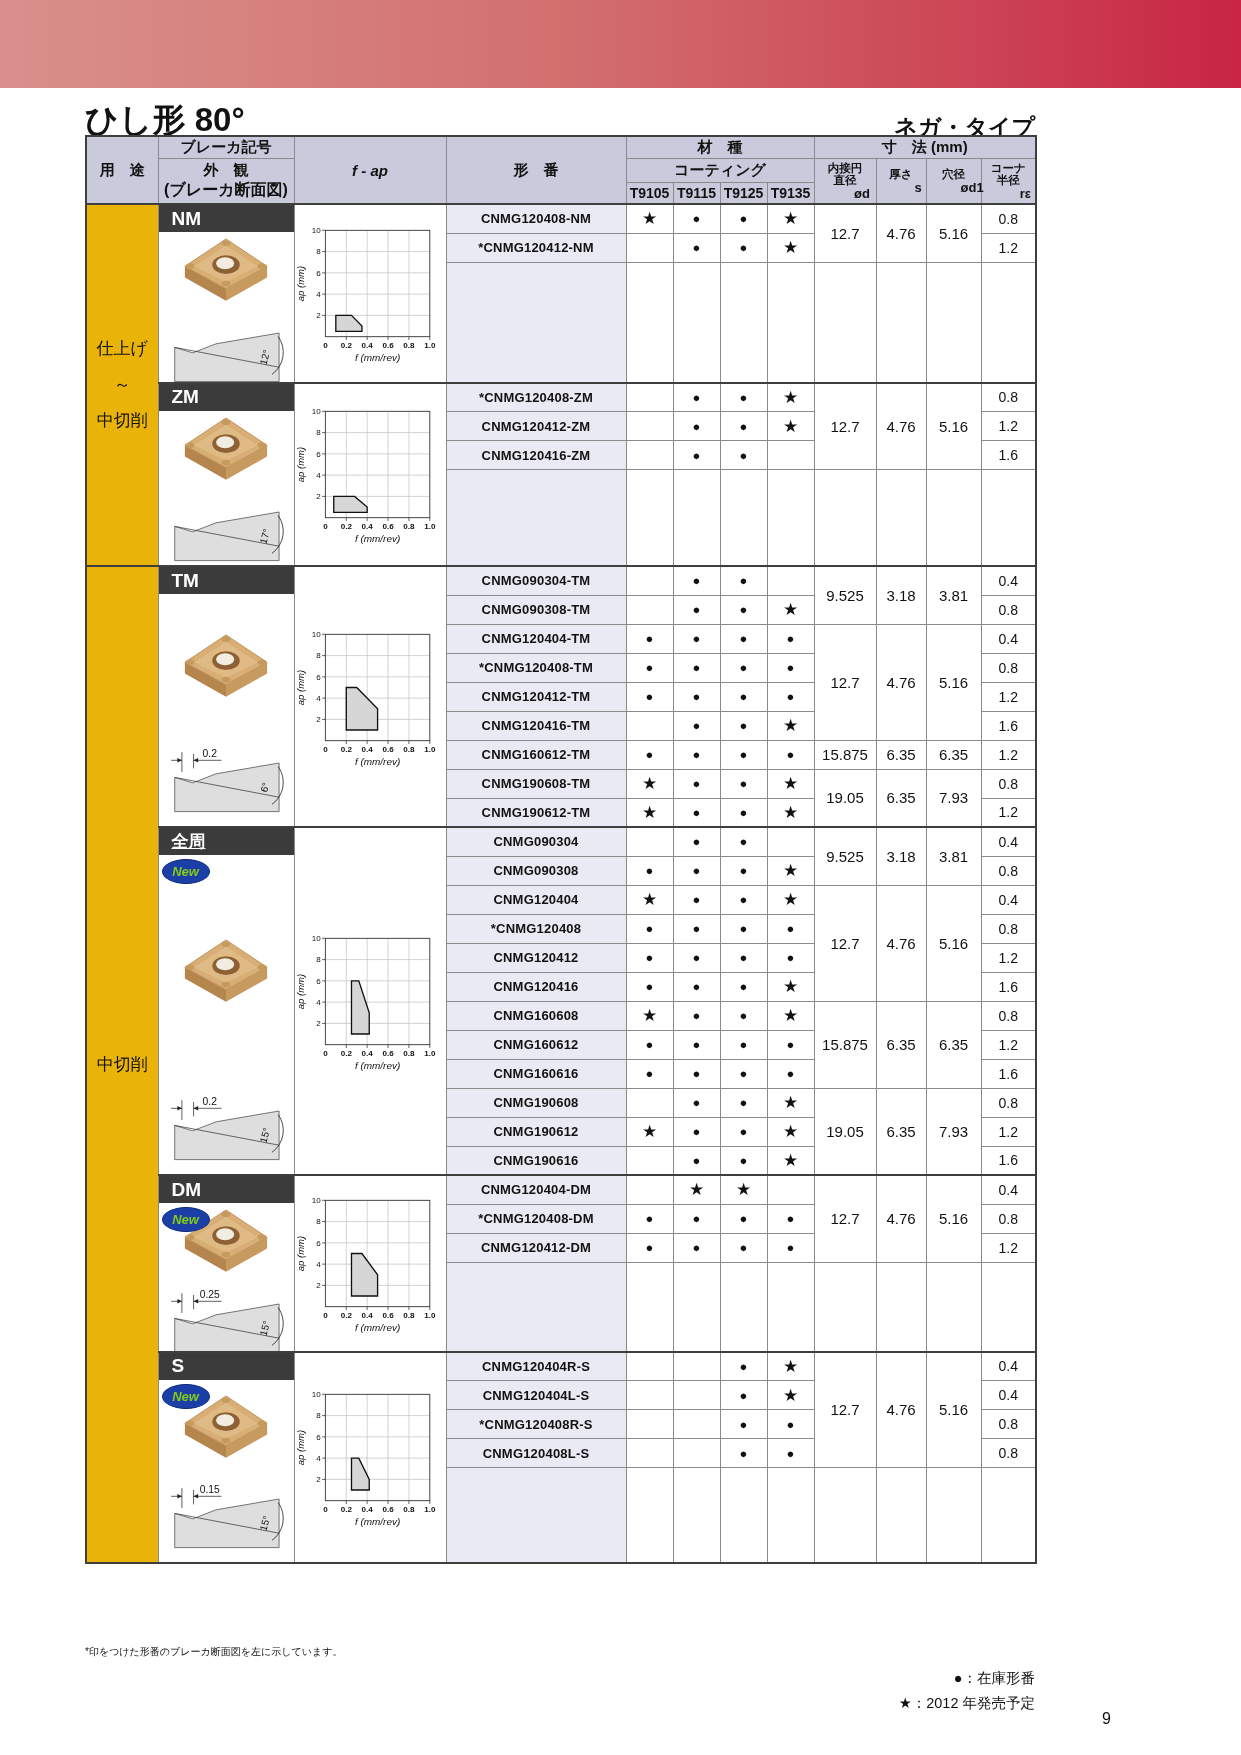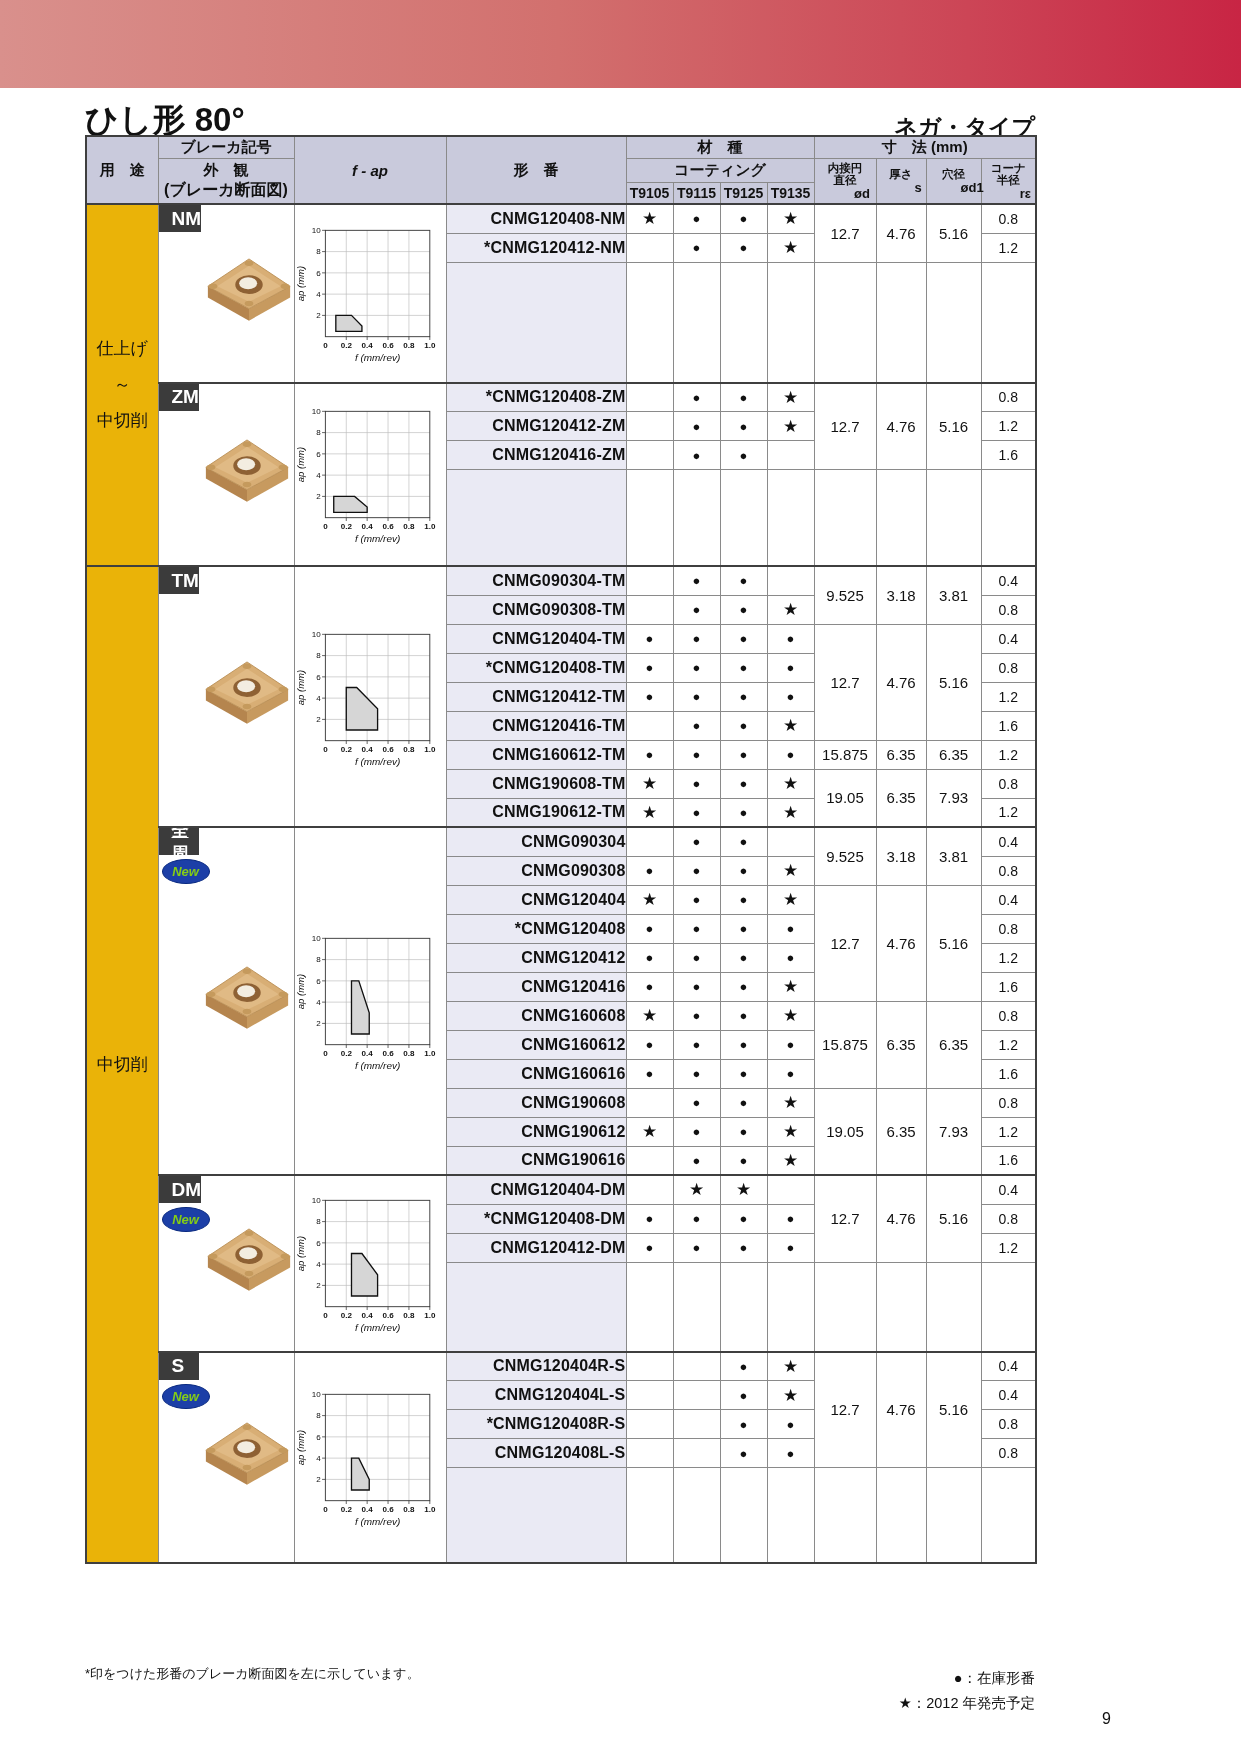--- a/index.html
+++ b/index.html
@@ -31,42 +31,42 @@
 
   tbody tr.datarow{height:29px;}
   tbody tr.sec-top>td,tbody tr.sec-top>th{border-top:2px solid #3f3f3f;}
   .filler-s0 td{height:119px;}
   .filler-s1 td{height:95px;}
   .filler-s4 td{height:88px;}
   .filler-s5 td{height:94px;}
 
   th.usage{background:#eab308;font-weight:normal;font-size:17px;text-align:center;
     vertical-align:middle;white-space:pre-line;line-height:2.1;}
-  td.model{background:#eaeaf4;font-weight:bold;font-size:16px;text-align:right;
+  td.model{background:#eaeaf4;font-weight:bold;font-size:13px;text-align:center;
     vertical-align:middle;letter-spacing:0.2px;}
   td.mark{background:#fff;text-align:center;vertical-align:middle;font-size:13px;line-height:1;}
   td.mark.star{font-size:17px;}
   td.dim{background:#fff;text-align:center;vertical-align:middle;font-size:15px;}
   td.re{background:#fff;text-align:center;vertical-align:middle;font-size:14px;}
   td.breaker-cell{background:#fff;position:relative;}
   td.chart-cell{background:#fff;position:relative;}
 
-  .bwrap{position:absolute;inset:0;display:flex;flex-direction:row;align-items:center;overflow:hidden;}
+  .bwrap{position:absolute;inset:0;display:flex;flex-direction:column;align-items:center;overflow:hidden;}
   .sec-bar{align-self:stretch;height:27px;flex:0 0 27px;background:#3b3b3b;color:#fff;
     font-weight:bold;font-size:19px;display:flex;align-items:center;padding-left:13px;}
   .sec-bar.jp{font-size:17px;text-decoration:underline;}
   .new-badge{position:absolute;top:31px;left:3px;width:46px;height:23px;border-radius:50%;
     background:#1c3fa7;border:1px solid #0a2a80;color:#84cc16;font-style:italic;font-weight:bold;
     font-size:13px;display:flex;align-items:center;justify-content:center;}
   .insert-wrap{margin:auto 0;}
   .xsec-wrap{flex:0 0 auto;margin-bottom:5px;}
 
   .cwrap{position:absolute;inset:0;display:flex;align-items:center;justify-content:center;}
 
-  .footnote{position:absolute;top:1645px;left:85px;font-size:13px;margin-top:20px;}
+  .footnote{position:absolute;top:1645px;left:85px;font-size:10px;}
   .legend{position:absolute;top:1666px;right:206px;text-align:right;font-size:14.5px;line-height:1.75;}
   .pageno{position:absolute;top:1710px;right:130px;font-size:16px;}
 </style>
 </head>
 <body>
 
 <div class="page">
   <div class="banner"></div>
 
   <div class="titlebar">

